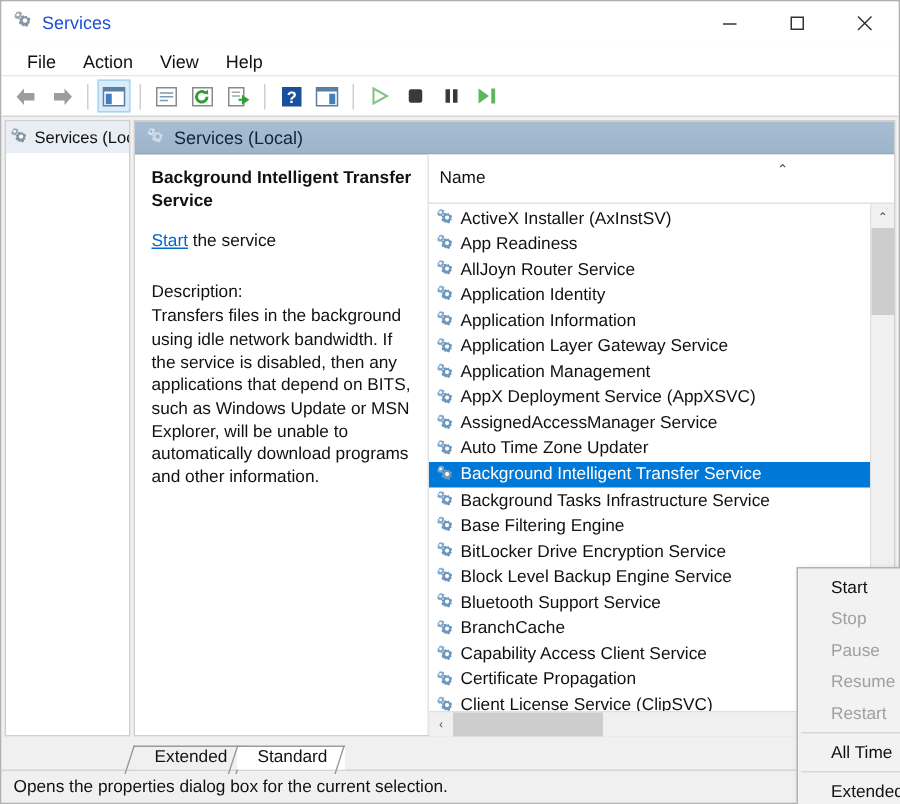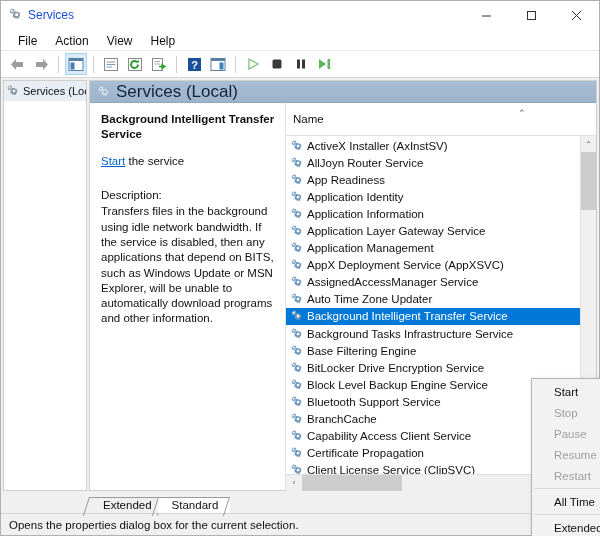--- a/index.html
+++ b/index.html
@@ -98,21 +98,21 @@
     min-width: 0;
     position: relative;
   }
   .pane-header {
     height: 22px; min-height: 22px;
     background: linear-gradient(#a8bdd2, #9db4cb);
     display: flex; align-items: center;
     gap: 6px; padding-left: 8px;
     border-bottom: 1px solid #8fa6bd;
   }
-  .pane-header-text { font-size: 17px; color: #10243a; }
+  .pane-header-text { font-size: 12px; color: #10243a; }
 
   .split {
     flex: 1; display: flex; min-height: 0;
   }
 
   
   .desc-col {
     width: 196px; min-width: 196px;
     padding: 9px 10px 4px 11px;
     font-size: 11.5px; color: #111;
@@ -469,34 +469,34 @@
                   <span><svg class="gear-sm" viewBox="0 0 16 16">
                       <g fill="#7fa8cc">
                         <path d="M4.6 1.2l.5 1.2 1.3.2.6 1.1-.7 1.1.5 1.2-1.2.5-.2 1.3-1.1.6-1.1-.7-1.2.5-.5-1.2-1.3-.2L.6 6.7l.7-1.1L.8 4.4 2 3.9l.2-1.3 1.1-.6 1.1.7z"></path>
                         <circle cx="3.6" cy="4.7" r="1.2" fill="#fff"></circle>
                       </g>
                       <g fill="#6d97bd">
                         <path d="M10.8 5.4l.7 1.5 1.7.2.7 1.5-1 1.4.7 1.5-1.5.7-.2 1.7-1.5.7-1.4-1-1.5.7-.7-1.5-1.7-.2-.7-1.5 1-1.4-.7-1.5 1.5-.7.2-1.7 1.5-.7 1.4 1z"></path>
                         <circle cx="9.4" cy="9.4" r="1.85" fill="#fff"></circle>
                       </g>
                     </svg></span>
+                  <span>App Readiness</span>
+                </div>
+                <div class="row">
+                  <span><svg class="gear-sm" viewBox="0 0 16 16">
+                      <g fill="#7fa8cc">
+                        <path d="M4.6 1.2l.5 1.2 1.3.2.6 1.1-.7 1.1.5 1.2-1.2.5-.2 1.3-1.1.6-1.1-.7-1.2.5-.5-1.2-1.3-.2L.6 6.7l.7-1.1L.8 4.4 2 3.9l.2-1.3 1.1-.6 1.1.7z"></path>
+                        <circle cx="3.6" cy="4.7" r="1.2" fill="#fff"></circle>
+                      </g>
+                      <g fill="#6d97bd">
+                        <path d="M10.8 5.4l.7 1.5 1.7.2.7 1.5-1 1.4.7 1.5-1.5.7-.2 1.7-1.5.7-1.4-1-1.5.7-.7-1.5-1.7-.2-.7-1.5 1-1.4-.7-1.5 1.5-.7.2-1.7 1.5-.7 1.4 1z"></path>
+                        <circle cx="9.4" cy="9.4" r="1.85" fill="#fff"></circle>
+                      </g>
+                    </svg></span>
                   <span>AllJoyn Router Service</span>
-                </div>
-                <div class="row">
-                  <span><svg class="gear-sm" viewBox="0 0 16 16">
-                      <g fill="#7fa8cc">
-                        <path d="M4.6 1.2l.5 1.2 1.3.2.6 1.1-.7 1.1.5 1.2-1.2.5-.2 1.3-1.1.6-1.1-.7-1.2.5-.5-1.2-1.3-.2L.6 6.7l.7-1.1L.8 4.4 2 3.9l.2-1.3 1.1-.6 1.1.7z"></path>
-                        <circle cx="3.6" cy="4.7" r="1.2" fill="#fff"></circle>
-                      </g>
-                      <g fill="#6d97bd">
-                        <path d="M10.8 5.4l.7 1.5 1.7.2.7 1.5-1 1.4.7 1.5-1.5.7-.2 1.7-1.5.7-1.4-1-1.5.7-.7-1.5-1.7-.2-.7-1.5 1-1.4-.7-1.5 1.5-.7.2-1.7 1.5-.7 1.4 1z"></path>
-                        <circle cx="9.4" cy="9.4" r="1.85" fill="#fff"></circle>
-                      </g>
-                    </svg></span>
-                  <span>App Readiness</span>
                 </div>
                 <div class="row">
                   <span><svg class="gear-sm" viewBox="0 0 16 16">
                       <g fill="#7fa8cc">
                         <path d="M4.6 1.2l.5 1.2 1.3.2.6 1.1-.7 1.1.5 1.2-1.2.5-.2 1.3-1.1.6-1.1-.7-1.2.5-.5-1.2-1.3-.2L.6 6.7l.7-1.1L.8 4.4 2 3.9l.2-1.3 1.1-.6 1.1.7z"></path>
                         <circle cx="3.6" cy="4.7" r="1.2" fill="#fff"></circle>
                       </g>
                       <g fill="#6d97bd">
                         <path d="M10.8 5.4l.7 1.5 1.7.2.7 1.5-1 1.4.7 1.5-1.5.7-.2 1.7-1.5.7-1.4-1-1.5.7-.7-1.5-1.7-.2-.7-1.5 1-1.4-.7-1.5 1.5-.7.2-1.7 1.5-.7 1.4 1z"></path>
                         <circle cx="9.4" cy="9.4" r="1.85" fill="#fff"></circle>

